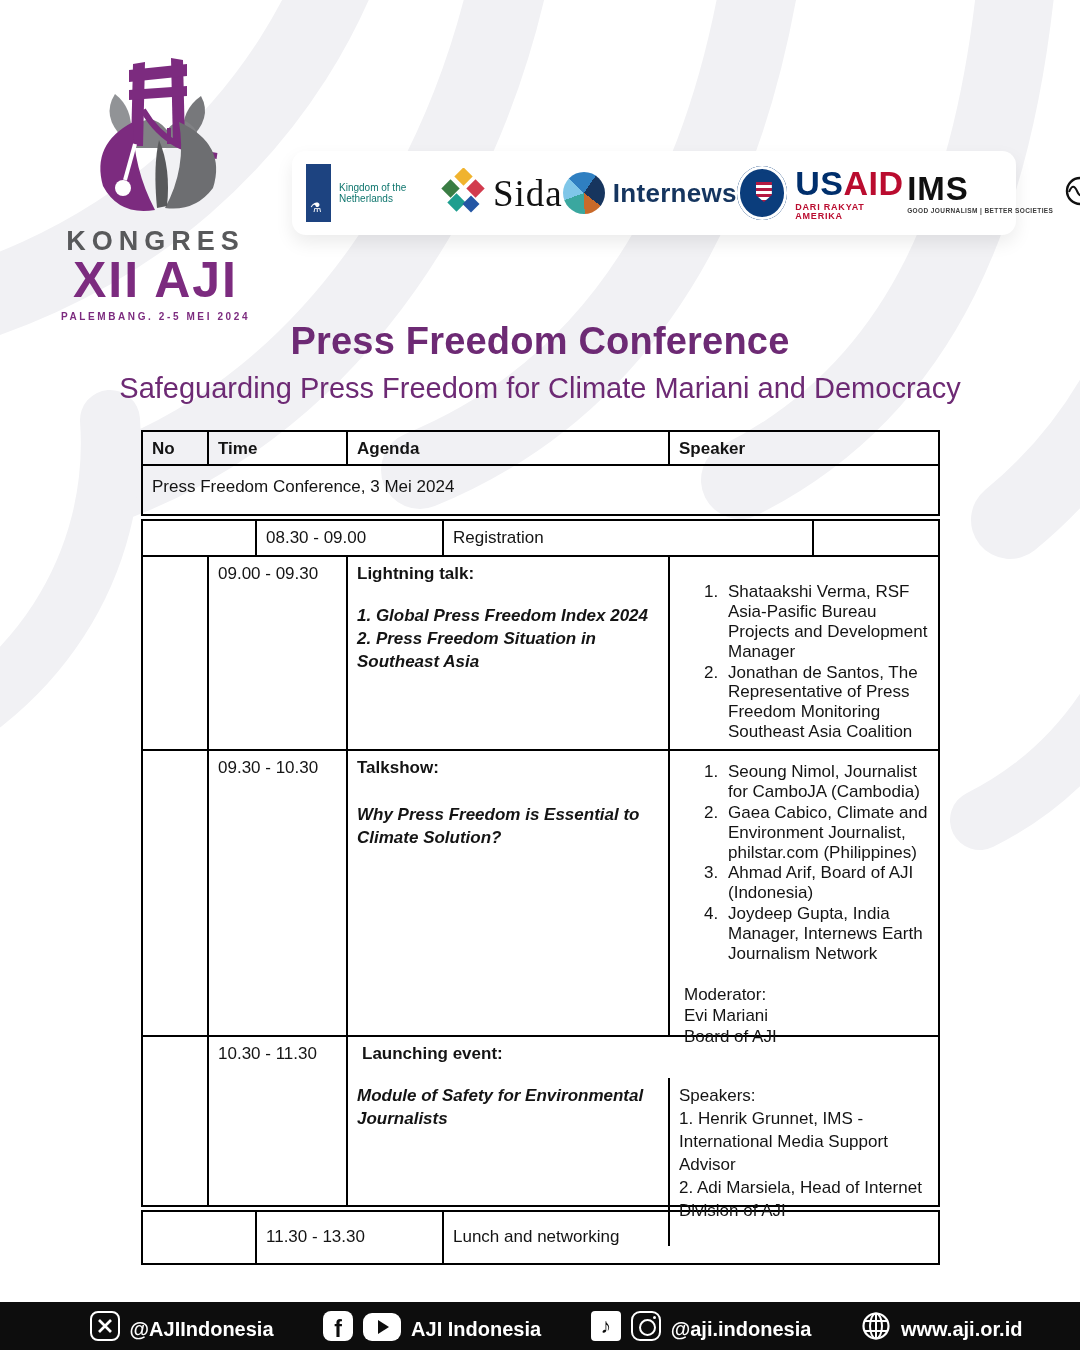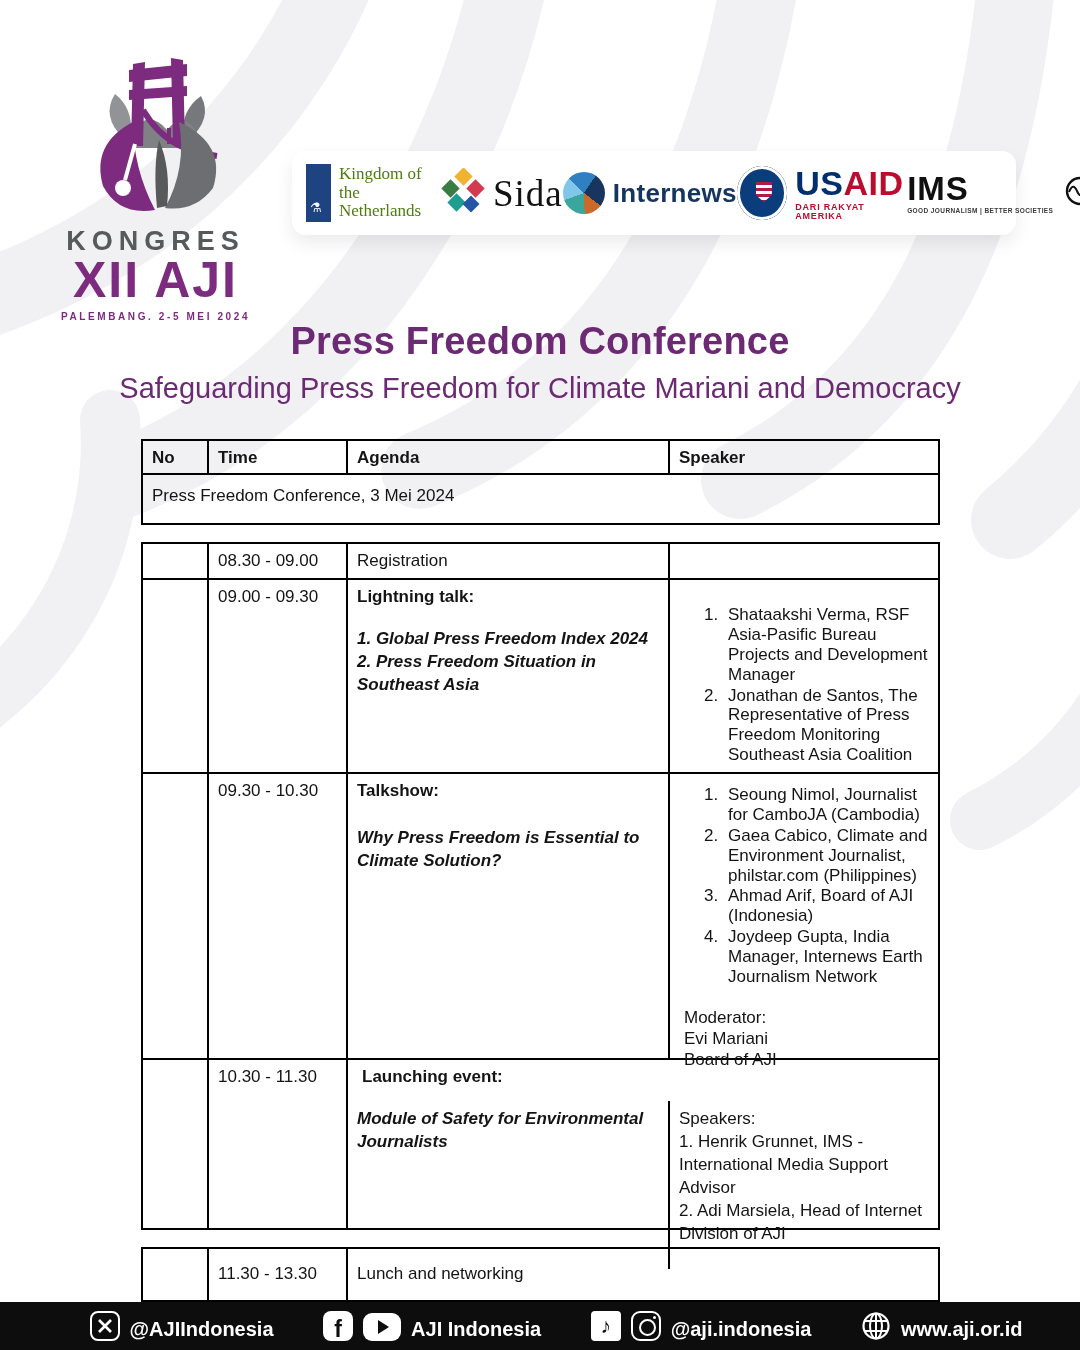--- a/index.html
+++ b/index.html
@@ -21,21 +21,21 @@
   .sponsor-bar {
     position: absolute; left: 292px; top: 151px; width: 724px; height: 84px;
     background: #fff; border-radius: 14px;
     box-shadow: 0 8px 18px rgba(0,0,0,0.08);
     display: flex; align-items: center; justify-content: space-evenly;
     padding: 0 14px; z-index: 2;
   }
   .sp { display: flex; align-items: center; gap: 8px; }
   .nl-flag { width: 25px; height: 58px; background: #1d4380; position: relative; }
   .nl-crest { position: absolute; left: 4px; bottom: 6px; width: 17px; height: 16px; color: #fff; font-size: 13px; line-height: 16px; }
-  .nl-text { width: 102px; font-family: Liberation Serif, serif; font-size: 17px; color: #4d7c0f; line-height: 1.1; }
+  .nl-text { width: 102px; font-family: Liberation Sans, sans-serif; font-size: 10px; color: #0f766e; line-height: 1.1; }
   .sida-text { font-family: "Liberation Serif", serif; font-size: 37px; color: #121212; letter-spacing: 1px; }
   .inw-circle { width: 42px; height: 42px; border-radius: 50%;
     background: conic-gradient(from -45deg, #2f7fc1 0 22%, #17355e 22% 48%, #c96a2a 48% 62%, #3aa79f 62% 82%, #7fc6e8 82% 100%); }
   .inw-text { font-size: 26px; font-weight: 700; color: #15355f; letter-spacing: 0.3px; }
   .usaid-seal { width: 54px; height: 54px; border-radius: 50%; background: #0b3d7c;
     box-shadow: inset 0 0 0 3px #fff, inset 0 0 0 6px #0b3d7c; position: relative; }
   .usaid-seal::after { content: ""; position: absolute; left: 19px; top: 16px; width: 16px; height: 20px;
     background: repeating-linear-gradient(#b31942 0 3px, #fff 3px 6px);
     clip-path: polygon(0 0, 100% 0, 100% 65%, 50% 100%, 0 65%); }
   .usaid-texts { display: flex; flex-direction: column; line-height: 1; }
@@ -49,23 +49,23 @@
   
   .main-title { position: absolute; left: 0; top: 320px; width: 100%; text-align: center;
     font-size: 38px; font-weight: 800; color: #6d2a74; letter-spacing: 0.2px; z-index: 2; }
   .sub-title { position: absolute; left: 0; top: 372px; width: 100%; text-align: center;
     font-size: 29px; font-weight: 500; color: #6d2a74; z-index: 2; }
 
   
   .agenda { position: absolute; left: 141px; top: 430px; width: 799px; z-index: 2;
     font-size: 17px; line-height: 1.2; color: #141414; }
   .trow { display: grid; grid-template-columns: 64px 139px 322px 270px;
-    border: 2px solid #000; background: transparent; margin-top: 9px; }
+    border: 2px solid #000; background: transparent; }
   .trow + .trow { margin-top: -2px; }
-  .trow.gap-before { margin-top: 17px; }
+  .trow.gap-before { margin-top: 3px; gap: 48px; }
   .trow.span-all { grid-template-columns: 795px; }
   .trow.span-right { grid-template-columns: 64px 139px 592px; }
   .cell { padding: 7px 9px; border-left: 2px solid #000; min-height: 100%; }
   .cell:first-child { border-left: none; }
   .h-row .cell { font-weight: 700; padding-top: 7px; }
   .h-row { height: 36px; }
   .r-section { height: 52px; }
   .r-section .cell { padding-top: 11px; }
   .r-reg { height: 38px; }
   .r-light { height: 196px; }

